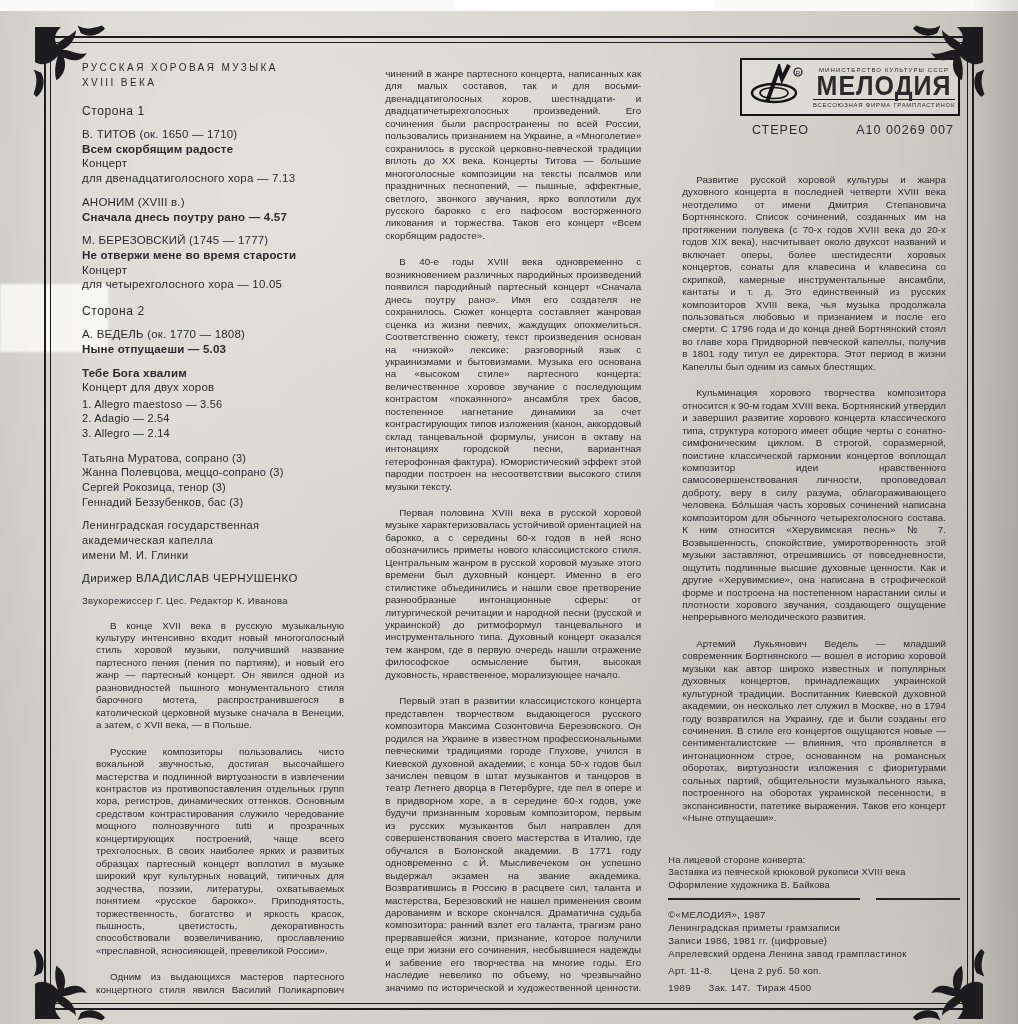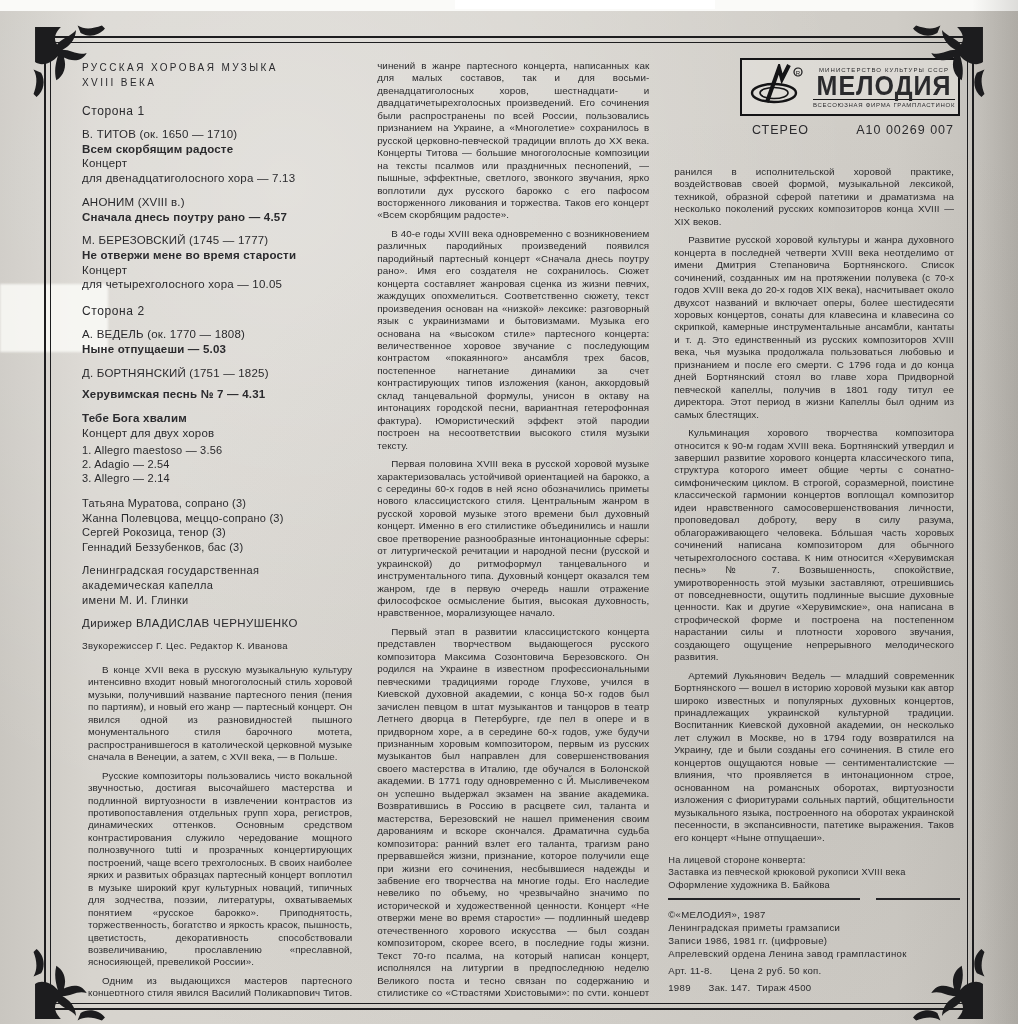--- a/index.html
+++ b/index.html
@@ -36,21 +36,21 @@
   .work .wtitle{font-weight:bold;}
   .movements{margin-top:2px;}
   .movements div{font-size:11px;line-height:1.3;}
   .performers{margin-top:11px;font-size:11px;line-height:1.32;letter-spacing:.2px;}
   .ensemble{margin-top:9px;font-size:11px;line-height:1.35;letter-spacing:.4px;}
   .conductor{margin-top:9px;font-size:11.5px;letter-spacing:.4px;}
   .engineer{margin-top:11px;font-size:9.5px;letter-spacing:.3px;}
 
   
   .essay{margin-top:13px;}
-  .essay p{margin:6px;font-size:9.8px;line-height:12.45px;text-align:justify;text-indent:14px;letter-spacing:.05px;}
+  .essay p{margin:14px;font-size:9.8px;line-height:12.45px;text-align:justify;text-indent:14px;letter-spacing:.05px;}
   .essay p.cont{text-indent:0;}
   .col2 .essay{margin-top:0;}
   .col2{padding-top:4px;}
 
   
   .logo-wrap{margin:8px 0 10px auto;width:220px;flex:0 0 auto;}
   .logo-box{border:2px solid #141416;display:flex;align-items:center;gap:6px;padding:4px 7px;background:rgba(235,233,228,.45);}
   .logo-mark{flex:0 0 auto;}
   .logo-text{flex:1;text-align:center;}
   .logo-ministry{font-size:6px;letter-spacing:1.1px;white-space:nowrap;}
@@ -128,24 +128,20 @@
           <div>для четырехголосного хора — 10.05</div>
         </div>
 
         <div class="side-label">Сторона 2</div>
 
         <div class="work">
           <div>А. ВЕДЕЛЬ (ок. 1770 — 1808)</div>
           <div class="wtitle">Ныне отпущаеши — 5.03</div>
         </div>
 
-        <div class="work">
-          <div>Д. БОРТНЯНСКИЙ (1751 — 1825)</div>
-          <div class="wtitle" style="margin-top:7px;">Херувимская песнь № 7 — 4.31</div>
-        </div>
 
         <div class="work">
           <div class="wtitle">Тебе Бога хвалим</div>
           <div>Концерт для двух хоров</div>
           <div class="movements">
             <div>1. Allegro maestoso — 3.56</div>
             <div>2. Adagio — 2.54</div>
             <div>3. Allegro — 2.14</div>
           </div>
         </div>
@@ -203,21 +199,20 @@
               <div class="logo-firm">ВСЕСОЮЗНАЯ ФИРМА ГРАМПЛАСТИНОК</div>
             </div>
           </div>
           <div class="stereo-row">
             <span>СТЕРЕО</span>
             <span>А10 00269 007</span>
           </div>
         </div>
 
         <div class="essay essay3">
-          <p class="cont">ранился в исполнительской хоровой практике, воздействовав своей формой, музыкальной лексикой, техникой, образной сферой патетики и драматизма на несколько поколений русских композиторов конца XVIII — XIX веков.</p>
           <p>Развитие русской хоровой культуры и жанра духовного концерта в последней четверти XVIII века неотделимо от имени Дмитрия Степановича Бортнянского. Список сочинений, созданных им на протяжении полувека (с 70-х годов XVIII века до 20-х годов XIX века), насчитывает около двухсот названий и включает оперы, более шестидесяти хоровых концертов, сонаты для клавесина и клавесина со скрипкой, камерные инструментальные ансамбли, кантаты и т. д. Это единственный из русских композиторов XVIII века, чья музыка продолжала пользоваться любовью и признанием и после его смерти. С 1796 года и до конца дней Бортнянский стоял во главе хора Придворной певческой капеллы, получив в 1801 году титул ее директора. Этот период в жизни Капеллы был одним из самых блестящих.</p>
           <p>Кульминация хорового творчества композитора относится к 90-м годам XVIII века. Бортнянский утвердил и завершил развитие хорового концерта классического типа, структура которого имеет общие черты с сонатно-симфоническим циклом. В строгой, соразмерной, поистине классической гармонии концертов воплощал композитор идеи нравственного самосовершенствования личности, проповедовал доброту, веру в силу разума, облагораживающего человека. Бо́льшая часть хоровых сочинений написана композитором для обычного четырехголосного состава. К ним относится «Херувимская песнь» № 7. Возвышенность, спокойствие, умиротворенность этой музыки заставляют, отрешившись от повседневности, ощутить подлинные высшие духовные ценности. Как и другие «Херувимские», она написана в строфической форме и построена на постепенном нарастании силы и плотности хорового звучания, создающего ощущение непрерывного мелодического развития.</p>
           <p>Артемий Лукьянович Ведель — младший современник Бортнянского — вошел в историю хоровой музыки как автор широко известных и популярных духовных концертов, принадлежащих украинской культурной традиции. Воспитанник Киевской духовной академии, он несколько лет служил в Москве, но в 1794 году возвратился на Украину, где и были созданы его сочинения. В стиле его концертов ощущаются новые — сентименталистские — влияния, что проявляется в интонационном строе, основанном на романсных оборотах, виртуозности изложения с фиоритурами сольных партий, общительности музыкального языка, построенного на оборотах украинской песенности, в экспансивности, патетике выражения. Таков его концерт «Ныне отпущаеши».</p>
         </div>
 
         <div class="credits">
           <div class="cover-note">
             <div>На лицевой стороне конверта:</div>
             <div>Заставка из певческой крюковой рукописи XVIII века</div>
             <div>Оформление художника В. Байкова</div>

